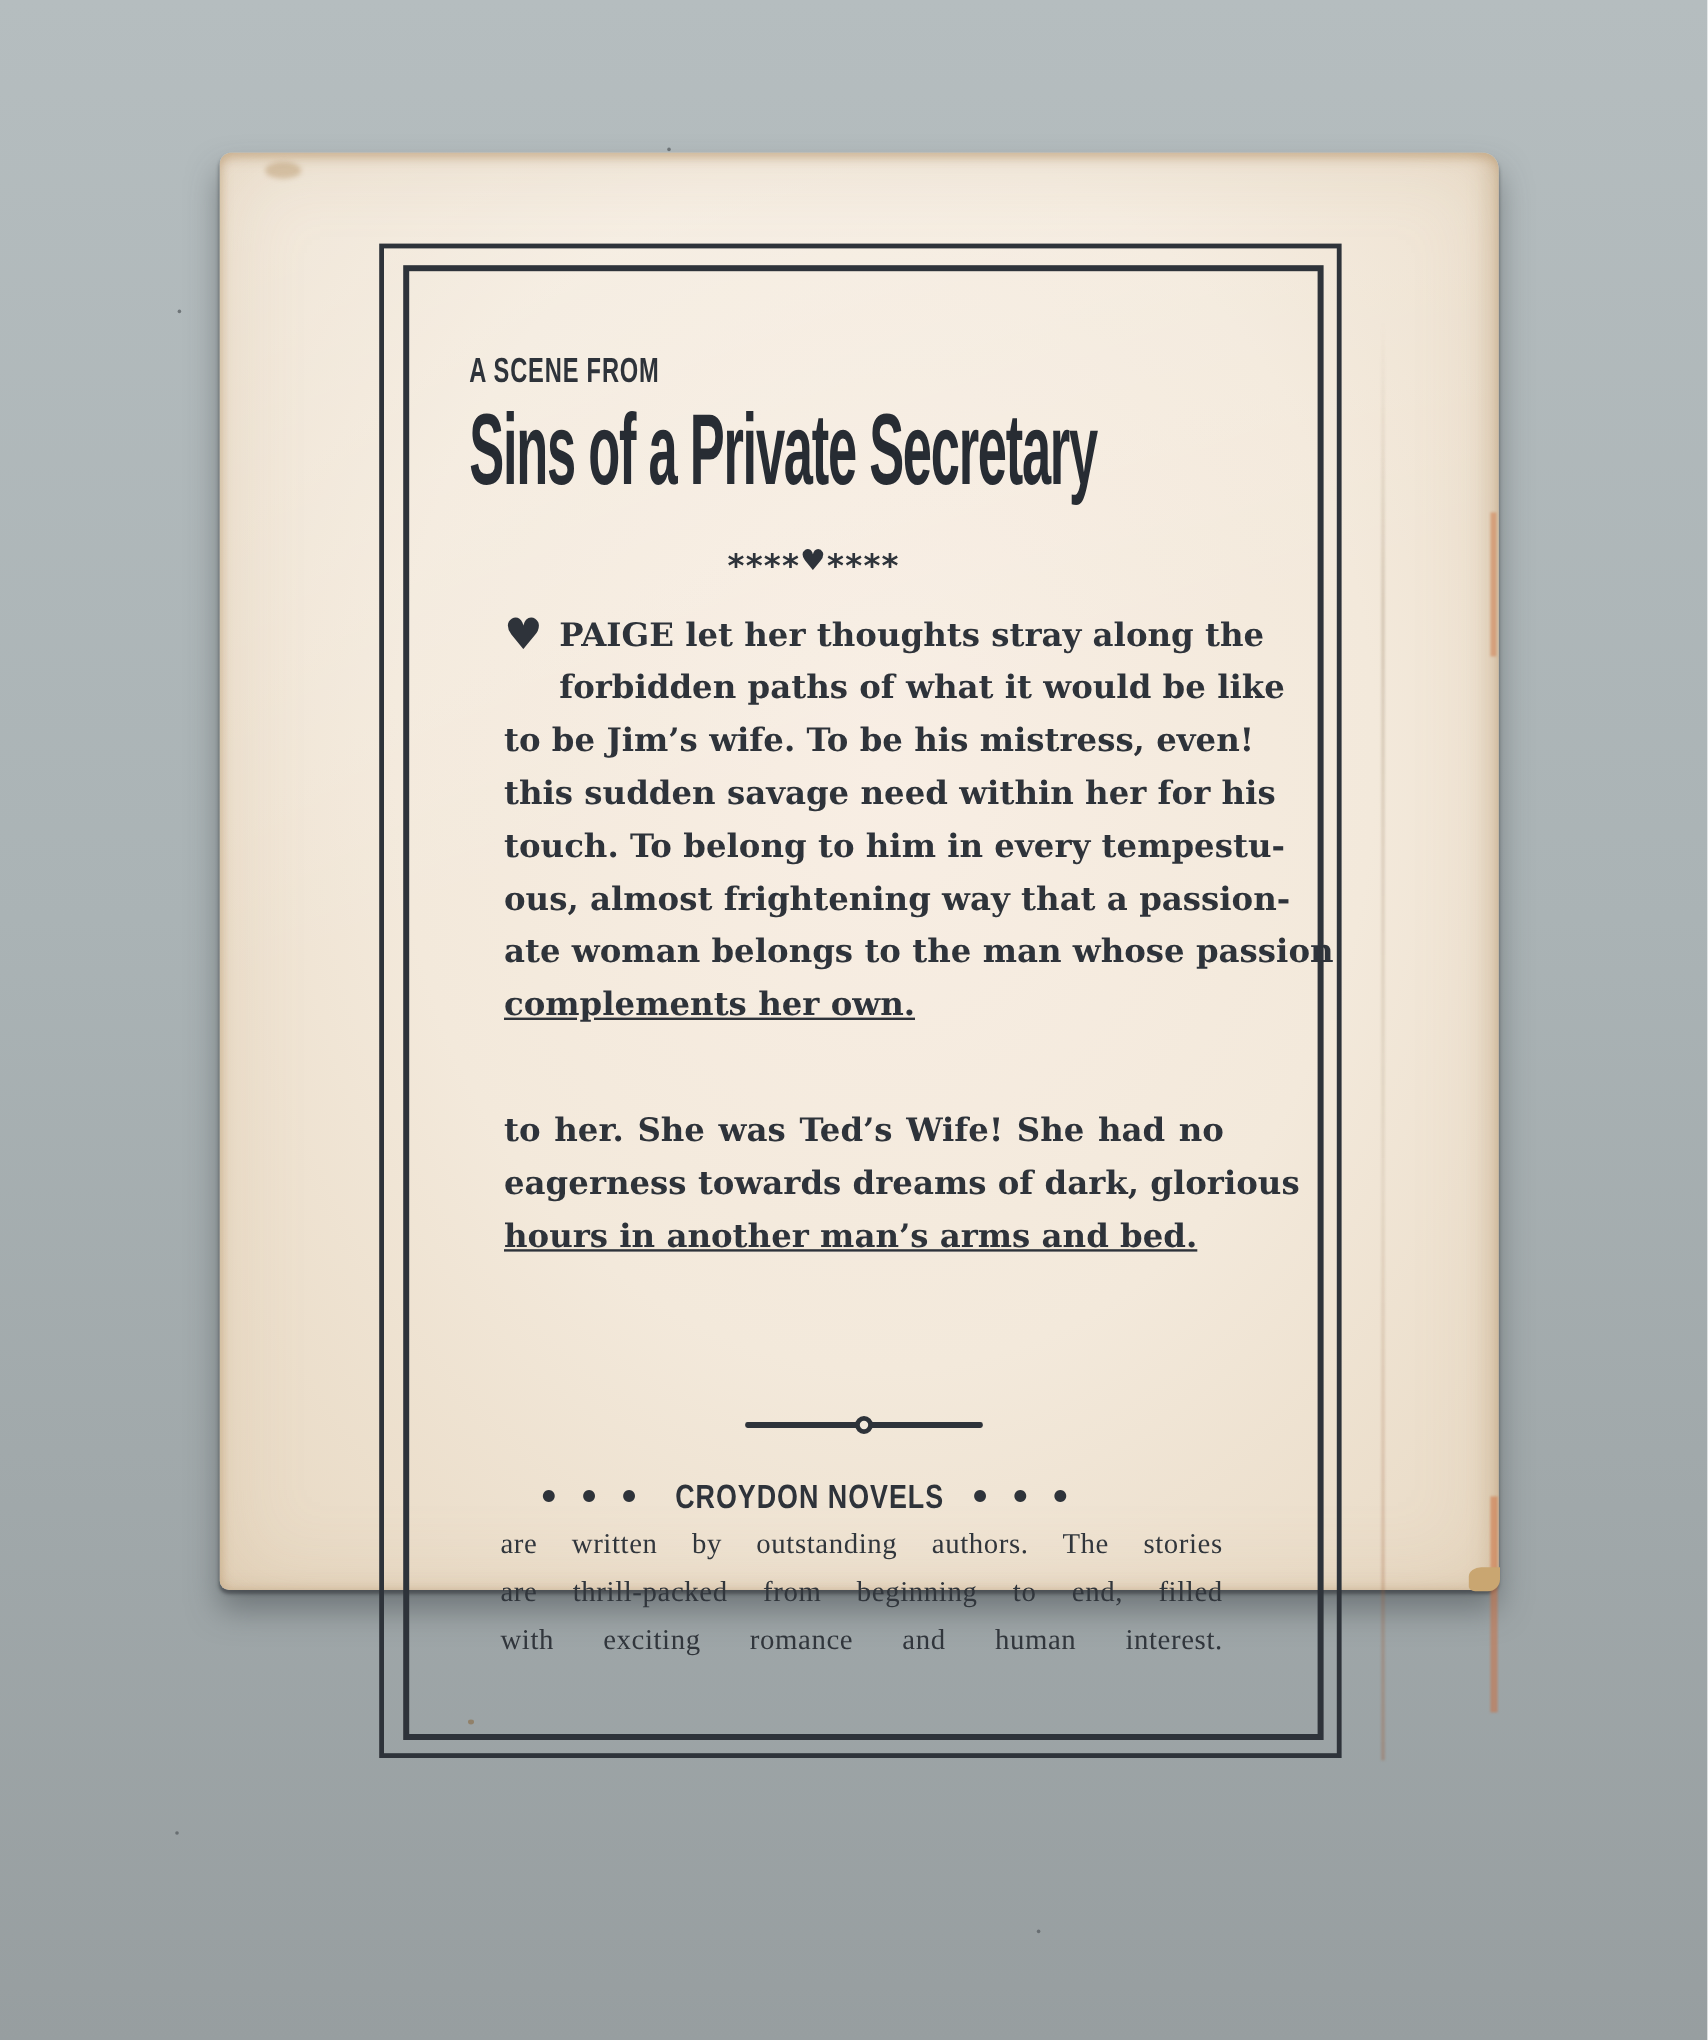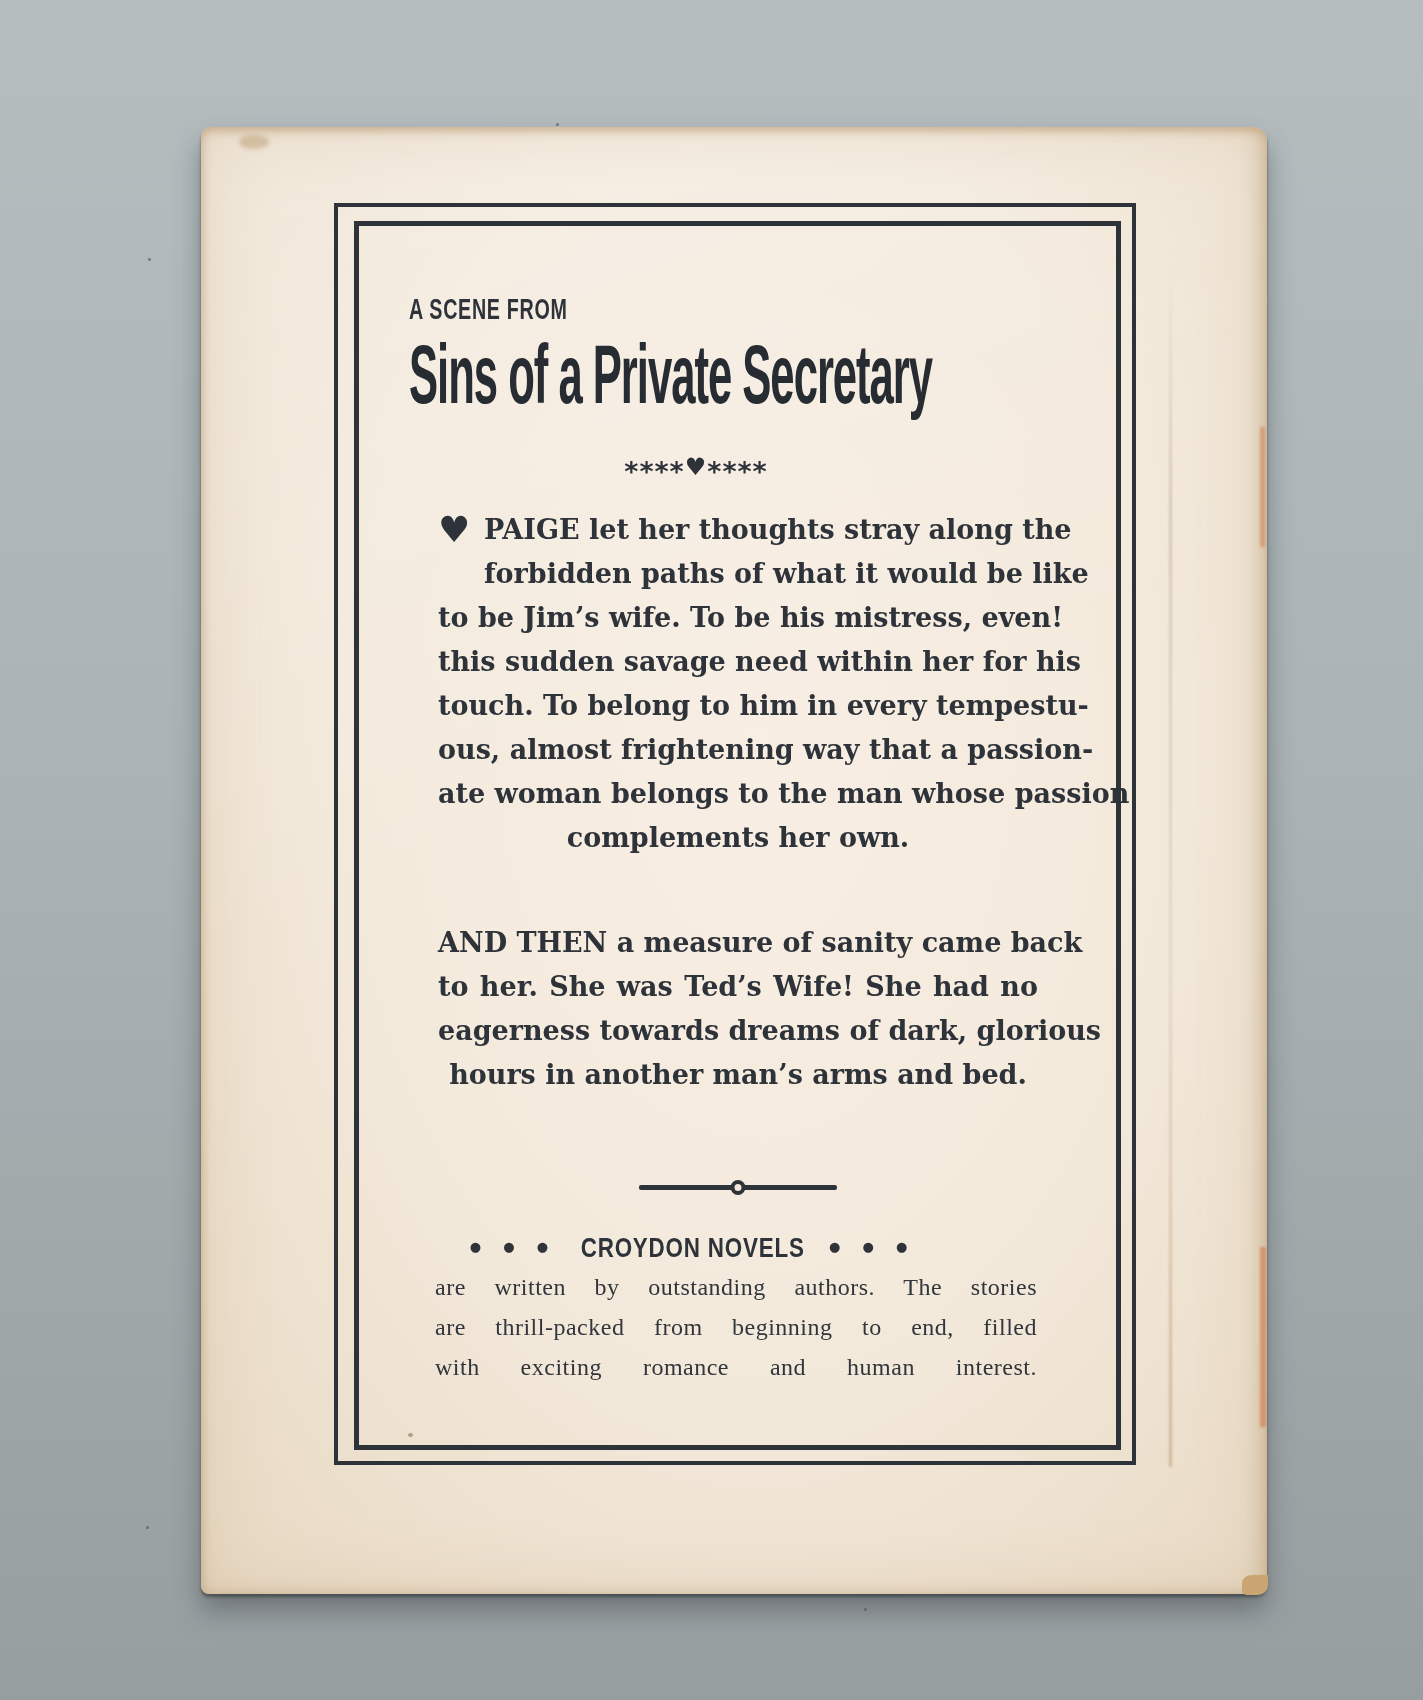--- a/index.html
+++ b/index.html
@@ -4,21 +4,21 @@
 <style>
   :root{
     --background:#aab3b5; --background-top:#b5bdbf; --background-bottom:#979ea0;
     --paper:#f3e9db; --paper-edge:#e7d8c2; --ink:#2e333a;
   }
   *{margin:0;padding:0;box-sizing:border-box;}
   body{width:1423px;height:1700px;overflow:hidden;font-family:"DejaVu Serif",serif;}
   .stage{position:relative;width:1423px;height:1700px;
     background:linear-gradient(180deg,var(--background-top) 0%,var(--background) 45%,var(--background-bottom) 100%);}
   .speck{position:absolute;width:3px;height:3px;border-radius:50%;background:rgba(88,94,97,0.75);}
-  .book{position:absolute;left:201px;top:127px;width:1066px;height:1467px;
+  .book{position:absolute;left:183px;top:127px;width:1066px;height:1198px;
     border-radius:10px 14px 10px 8px;
     background:
       linear-gradient(160deg,rgba(255,255,255,0.30) 0%,rgba(255,255,255,0) 45%),
       radial-gradient(ellipse at 52% 42%,#f8eee4 0%,var(--paper) 52%,var(--paper-edge) 100%);
     box-shadow:
       inset 0 0 70px rgba(185,155,115,0.22),
       inset -10px 0 16px rgba(175,145,105,0.30),
       inset 0 5px 7px rgba(180,140,90,0.33),
       inset 4px 0 8px rgba(180,150,110,0.22),
       0 3px 3px rgba(50,54,58,0.60),
@@ -34,21 +34,21 @@
   .ornament{position:absolute;left:495px;top:325px;transform:translateX(-50%);
     color:var(--ink);font:bold 27px/30px "DejaVu Sans",sans-serif;letter-spacing:1px;white-space:nowrap;}
   .ornament .stars{position:relative;top:5px;}
   .ornament .orn-heart{font-size:24px;vertical-align:1px;}
   .excerpt{position:absolute;color:var(--ink);width:600px;
     font:bold 27px/44px "DejaVu Serif",serif;}
   .p1{left:237px;top:381px;}
   .p2{left:237px;top:794px;}
   .line{height:44px;overflow:visible;white-space:nowrap;}
   .just{text-align:justify;text-align-last:justify;}
-  .left{text-align:center;}
+  .left{text-align:left;text-decoration:underline;}
   .indented{padding-left:46px;position:relative;}
   .heart-bullet{position:absolute;left:0;top:0;font:bold 36px/44px "DejaVu Sans",sans-serif;}
   .ital{}
   .divider{position:absolute;left:537px;top:1053px;transform:translateX(-50%);width:198px;height:15px;}
   .divider-bar{position:absolute;left:0;top:5px;width:100%;height:5px;background:var(--ink);border-radius:2px;}
   .divider-ring{position:absolute;left:50%;top:0;transform:translateX(-50%);
     width:15px;height:15px;border:4px solid var(--ink);border-radius:50%;background:var(--paper);}
   .publisher-row{position:absolute;left:492px;top:1105px;transform:translateX(-50%);
     display:flex;align-items:center;gap:24px;white-space:nowrap;color:var(--ink);}
   .pub-dots{font:13px "DejaVu Sans",sans-serif;letter-spacing:9px;position:relative;top:-2px;}
@@ -98,21 +98,20 @@
       <div class="line just indented">forbidden paths of what it would be like</div>
       <div class="line just">to be Jim’s wife. To be his mistress, even!</div>
       <div class="line just">this sudden savage need within her for his</div>
       <div class="line just">touch. To belong to him in every tempestu-</div>
       <div class="line just">ous, almost frightening way that a passion-</div>
       <div class="line just">ate woman belongs to the man whose passion</div>
       <div class="line left">complements her own.</div>
     </div>
 
     <div class="excerpt p2">
-      <div class="line just">AND THEN a measure of sanity came back</div>
       <div class="line just"><span>to her. </span><span class="ital">She was Ted’s Wife!</span><span> She had no</span></div>
       <div class="line just">eagerness towards dreams of dark, glorious</div>
       <div class="line left">hours in another man’s arms and bed.</div>
     </div>
 
     <div class="divider">
       <div class="divider-bar"></div>
       <div class="divider-ring"></div>
     </div>
 

